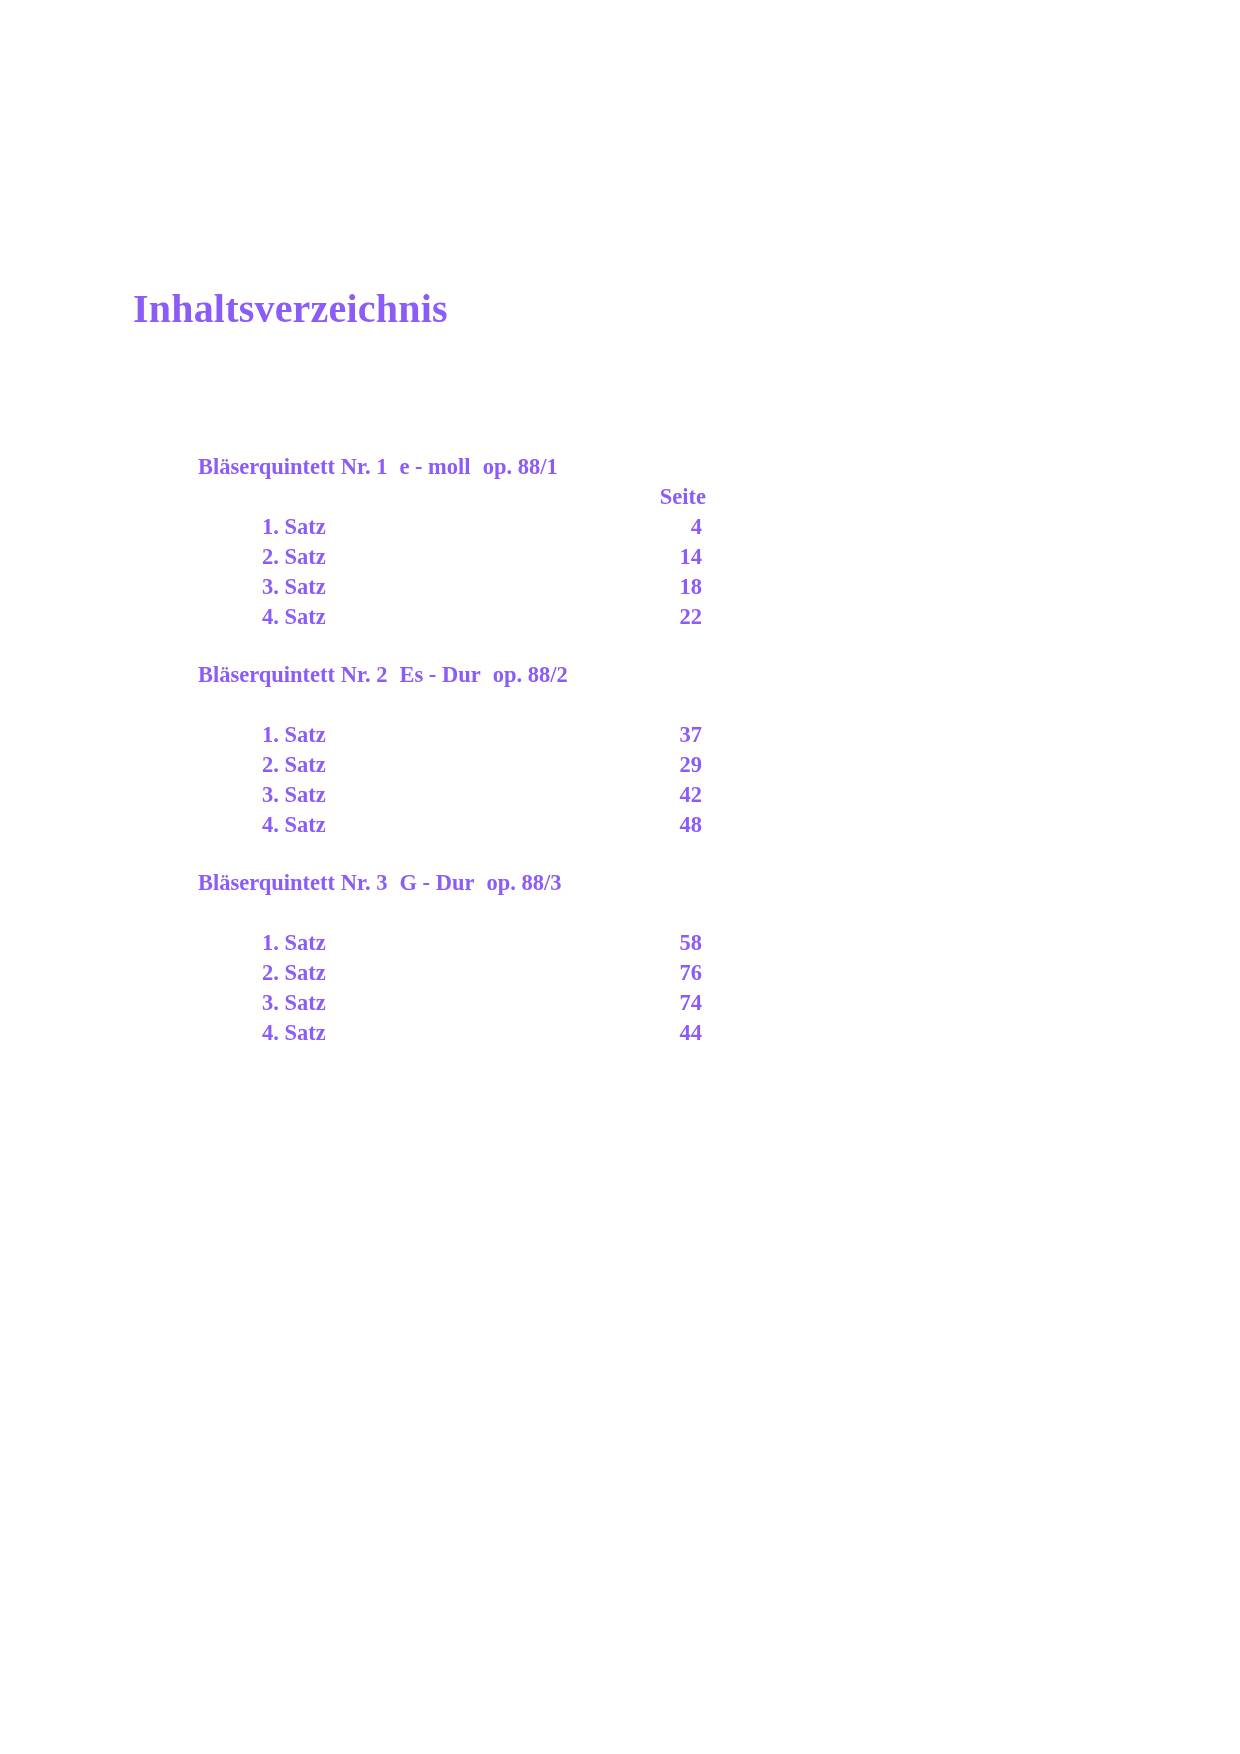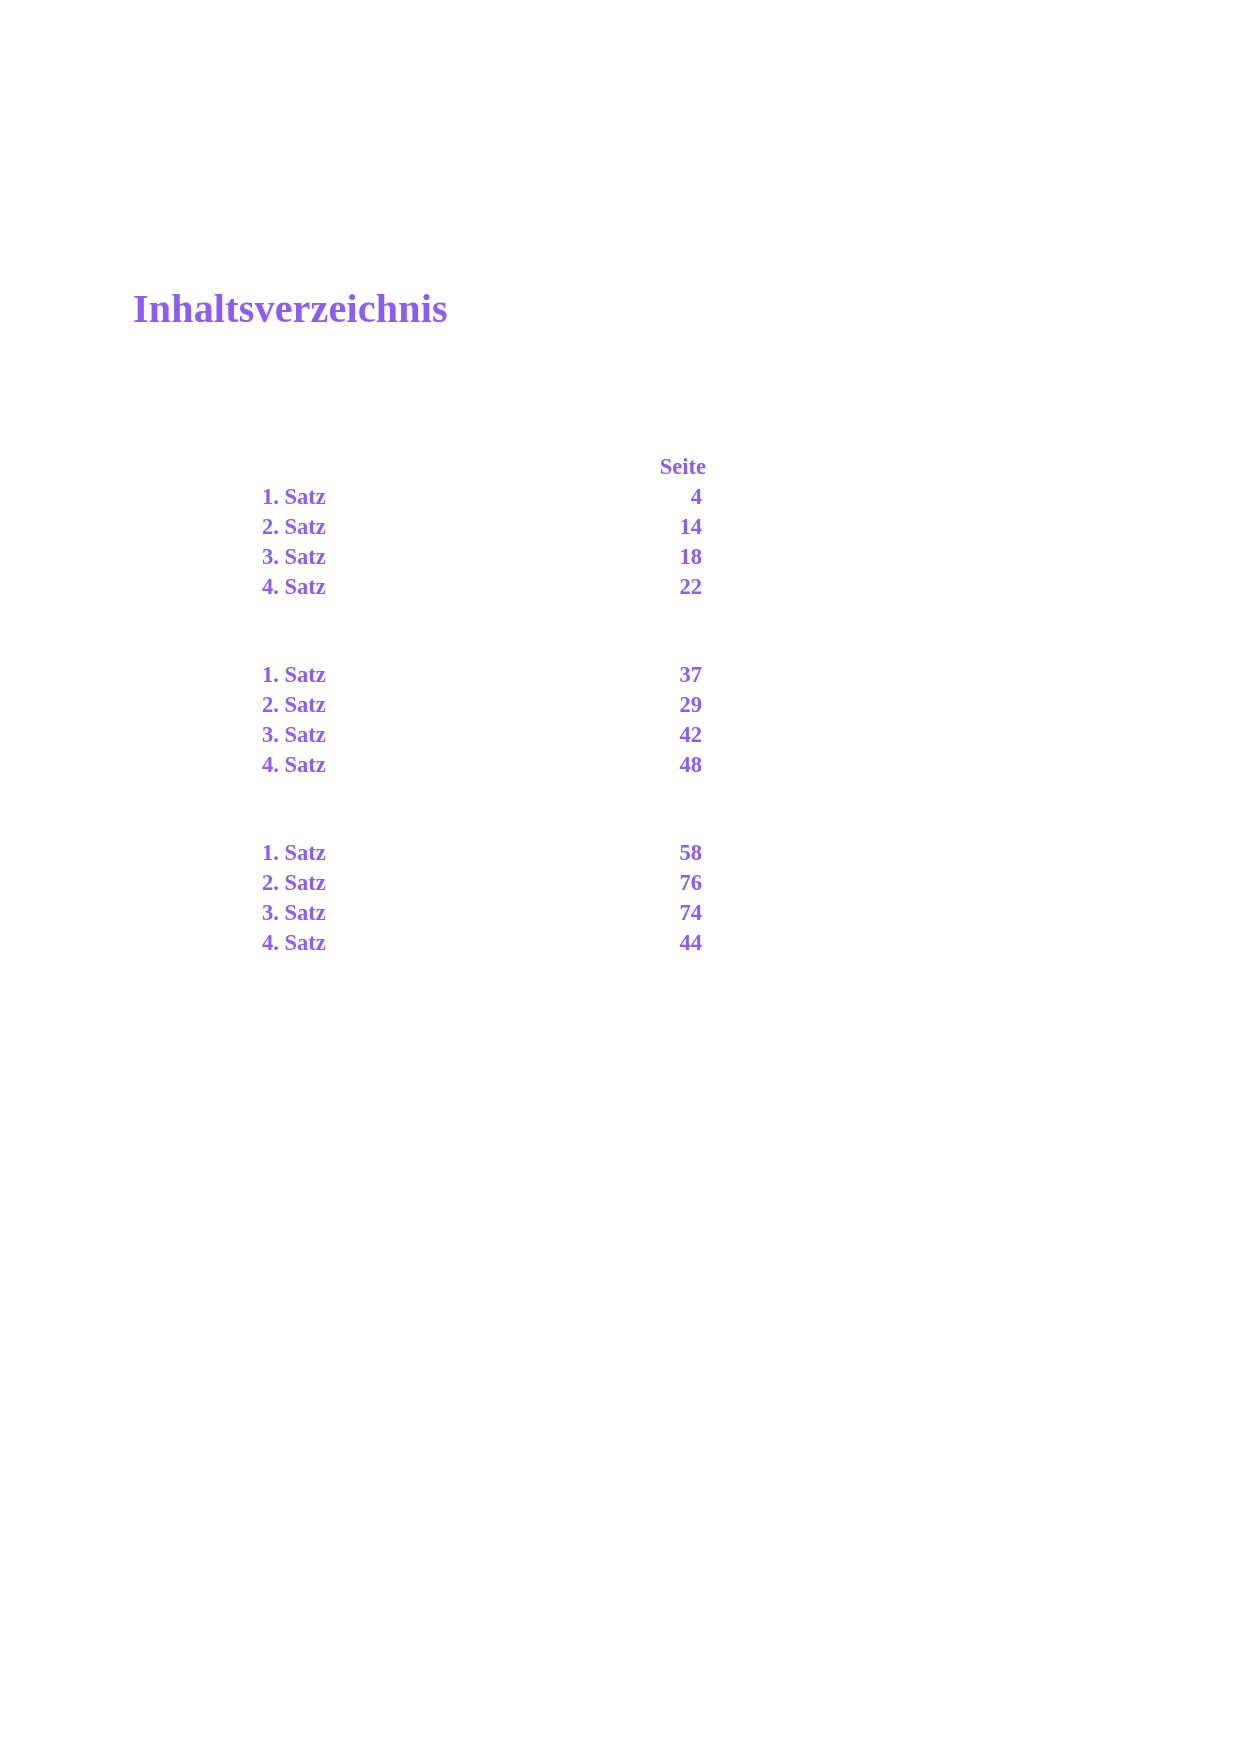--- a/index.html
+++ b/index.html
@@ -108,20 +108,23 @@
 </head>
 <body>
 
 <div class="page">
 
   <h1 class="doc-title">Inhaltsverzeichnis</h1>
 
   <div class="toc">
 
     <div class="section">
+      <div class="section-heading">
+        <span>Bläserquintett Nr. 1</span><span class="heading-sep"></span><span>e - moll</span><span class="heading-sep"></span><span>op. 88/1</span>
+      </div>
 
       <div class="seite-row">
         <span class="seite-label">Seite</span>
       </div>
 
       <ul class="movements">
         <li class="movement">
           <span class="movement-label">1. Satz</span>
           <span class="movement-page">4</span>
         </li>
@@ -134,20 +137,23 @@
           <span class="movement-page">18</span>
         </li>
         <li class="movement">
           <span class="movement-label">4. Satz</span>
           <span class="movement-page">22</span>
         </li>
       </ul>
     </div>
 
     <div class="section">
+      <div class="section-heading">
+        <span>Bläserquintett Nr. 2</span><span class="heading-sep"></span><span>Es - Dur</span><span class="heading-sep"></span><span>op. 88/2</span>
+      </div>
 
       <div class="spacer-line"></div>
 
       <ul class="movements">
         <li class="movement">
           <span class="movement-label">1. Satz</span>
           <span class="movement-page">37</span>
         </li>
         <li class="movement">
           <span class="movement-label">2. Satz</span>
@@ -158,20 +164,23 @@
           <span class="movement-page">42</span>
         </li>
         <li class="movement">
           <span class="movement-label">4. Satz</span>
           <span class="movement-page">48</span>
         </li>
       </ul>
     </div>
 
     <div class="section">
+      <div class="section-heading">
+        <span>Bläserquintett Nr. 3</span><span class="heading-sep"></span><span>G - Dur</span><span class="heading-sep"></span><span>op. 88/3</span>
+      </div>
 
       <div class="spacer-line"></div>
 
       <ul class="movements">
         <li class="movement">
           <span class="movement-label">1. Satz</span>
           <span class="movement-page">58</span>
         </li>
         <li class="movement">
           <span class="movement-label">2. Satz</span>

